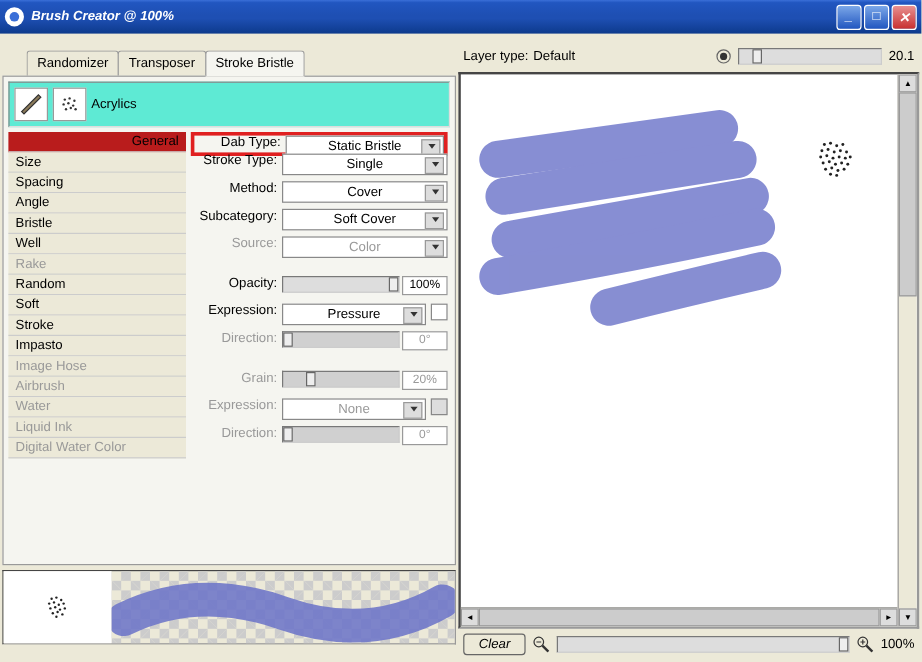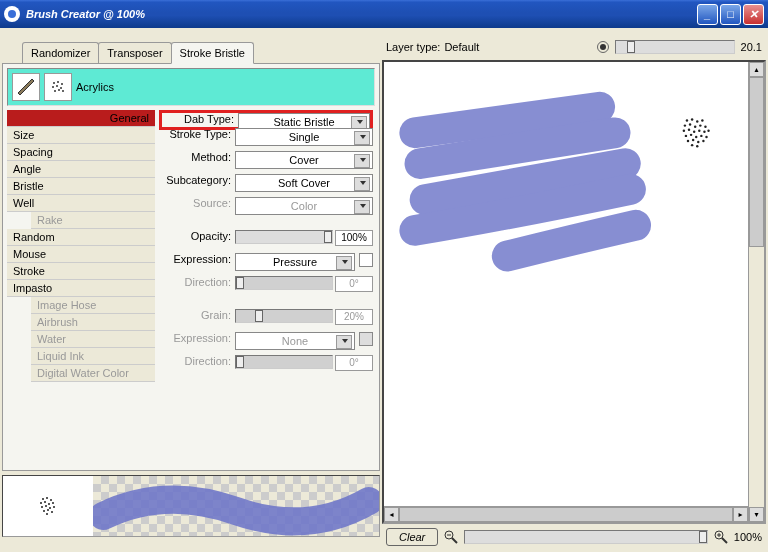--- a/index.html
+++ b/index.html
@@ -20,21 +20,21 @@
 .tab.active { background: #f5f5f0; border-bottom: 1px solid #f5f5f0; position: relative; z-index: 2; }
 .tab-body { border: 1px solid #999; background: #f5f5f0; margin-top: -1px; padding: 4px; height: 408px; }
 .brush-header { display: flex; align-items: center; padding: 4px; border: 1px inset #ddd; background: #5eead4; margin-bottom: 4px; }
 .brush-icon { width: 28px; height: 28px; border: 1px solid #999; background: white; margin-right: 4px; display: flex; align-items: center; justify-content: center; }
 .brush-icon svg { width: 20px; height: 20px; }
 .brush-labels { flex: 1; }
 .main-cols { display: flex; gap: 2px; height: 355px; }
 .category-list { width: 148px; }
 .cat-item { padding: 2px 6px; background: #ece9d8; border-bottom: 1px solid #ccc; cursor: pointer; }
 .cat-item.selected { background: #b91c1c; text-align: right; }
-.cat-item.disabled { color: #999; margin-left: 24px; }
+.cat-item.disabled { color: #999; }
 .settings { flex: 1; padding: 2px; }
 .row { display: flex; margin-bottom: 3px; height: 20px; }
 .row label { width: 76px; text-align: right; padding-right: 4px; }
 .row.disabled label, .row.disabled .val { color: #999; }
 .dropdown { flex: 1; height: 18px; border: 1px solid #888; background: white; display: flex; align-items: center; justify-content: center; position: relative; font-size: 11px; }
 .dropdown::after { content: ''; position: absolute; right: 2px; top: 2px; width: 14px; height: 12px; background: #ddd; border: 1px solid #999; }
 .dropdown .arrow { position: absolute; right: 6px; top: 6px; border-left: 3px solid transparent; border-right: 3px solid transparent; border-top: 4px solid #333; z-index: 1; }
 .highlight { border: 3px solid #e02020 !important; margin: -2px 0; }
 .slider { flex: 1; height: 14px; border: 1px inset #ccc; background: #ddd; position: relative; }
 .slider .thumb { position: absolute; width: 8px; height: 12px; background: #eee; border: 1px solid #666; top: 0; }
@@ -108,21 +108,21 @@
       <div class="main-cols">
         <div class="category-list">
           <div class="cat-item selected">General</div>
           <div class="cat-item">Size</div>
           <div class="cat-item">Spacing</div>
           <div class="cat-item">Angle</div>
           <div class="cat-item">Bristle</div>
           <div class="cat-item">Well</div>
           <div class="cat-item disabled">Rake</div>
           <div class="cat-item">Random</div>
-          <div class="cat-item">Mouse</div>
+          <div class="cat-item">Soft</div>
           <div class="cat-item">Stroke</div>
           <div class="cat-item">Impasto</div>
           <div class="cat-item disabled">Image Hose</div>
           <div class="cat-item disabled">Airbrush</div>
           <div class="cat-item disabled">Water</div>
           <div class="cat-item disabled">Liquid Ink</div>
           <div class="cat-item disabled">Digital Water Color</div>
         </div>
         <div class="settings">
           <div class="row highlight">

